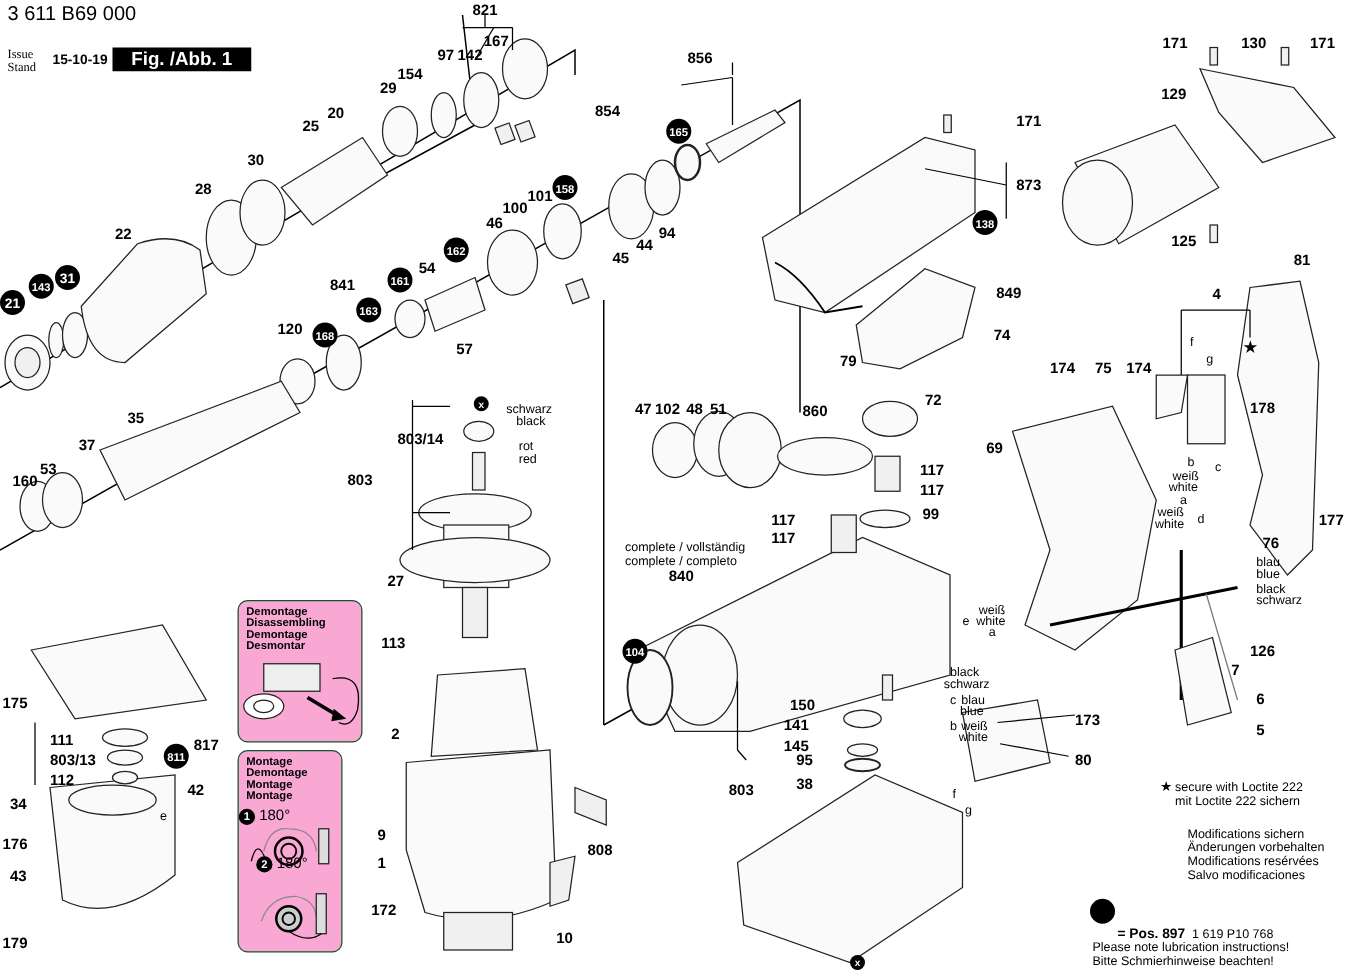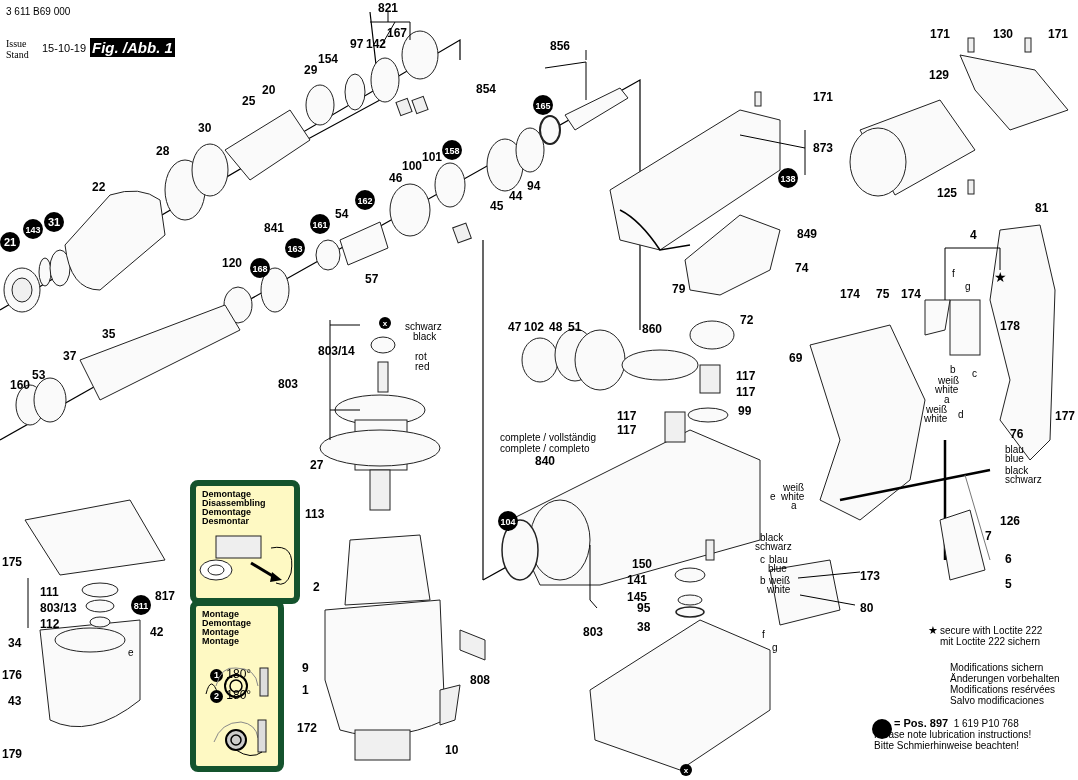--- a/index.html
+++ b/index.html
@@ -7,32 +7,32 @@
   svg { position: absolute; left: 0; top: 0; }
   .lbl { font-family: "Liberation Sans", sans-serif; font-weight: bold; font-size: 12px; fill: #000; }
   .small { font-family: "Liberation Sans", sans-serif; font-size: 10px; fill: #000; }
   .bubble-text { font-family: "Liberation Sans", sans-serif; font-weight: bold; font-size: 11px; fill: #fff; }
   .part { fill: #fafafa; stroke: #222; stroke-width: 1; }
   .part2 { fill: #f0f0f0; stroke: #222; stroke-width: 1; }
   .lead { stroke: #000; stroke-width: 1; fill: none; }
   .frame { stroke: #000; stroke-width: 1.2; fill: none; }
   .wire-b { stroke: #000; stroke-width: 2.5; fill: none; }
   .wire-w { stroke: #777; stroke-width: 1; fill: none; }
-  .header { position: absolute; left: 6px; top: 6px; font-size: 10px; line-height: 12px; }
-  .fig { position: absolute; left: 90px; top: 38px; background: #000; color: #fff; font-weight: bold; font-size: 15px; padding: 1px 2px; font-style: italic; }
+  .header { position: absolute; left: 6px; top: 6px; font-size: 16px; line-height: 12px; }
+  .fig { position: absolute; left: 90px; top: 38px; background: #000; color: #fff; font-weight: bold; font-size: 15px; padding: 1px 15px; }
   .issue { position: absolute; left: 6px; top: 38px; font-size: 10px; line-height: 11px; font-family: Liberation Serif, serif; }
-  .issue-date { position: absolute; left: 42px; top: 42px; font-size: 11px; }
+  .issue-date { position: absolute; left: 42px; top: 42px; font-size: 11px; font-weight: bold; }
   .notes { position: absolute; left: 940px; top: 625px; font-size: 10px; line-height: 11px; }
   .notes .star { position: absolute; left: -12px; top: 0; font-size: 11px; }
   .mods { position: absolute; left: 950px; top: 662px; font-size: 10px; line-height: 11px; }
   .lube { position: absolute; left: 874px; top: 718px; font-size: 10px; line-height: 11px; }
   .lube .dot { position: absolute; left: -2px; top: 1px; width: 20px; height: 20px; border-radius: 50%; background: #000; }
-  .lube .row1 { margin-left: 20px; }
+  .lube .row1 { margin-left: 20px; margin-top: 24px; }
   .lube .pos { font-weight: bold; font-size: 11px; }
-  .box { position: absolute; border: 6px solid #14532d; border-radius: 8px; background: #fef9c3; }
+  .box { position: absolute; border: 1px solid #14532d; border-radius: 8px; background: #f9a8d4; }
   .box .title { font-weight: bold; font-size: 9px; line-height: 9px; padding: 4px 0 0 6px; }
 </style>
 </head>
 <body>
 
 <div class="header">3 611 B69 000</div>
 <div class="issue">
   <div>Issue</div>
   <div>Stand</div>
 </div>
@@ -387,21 +387,21 @@
   </svg>
 </div>
 
 <div class="box" style="left:190px;top:600px;width:82px;height:160px;">
   <div class="title">
     <div>Montage</div>
     <div>Demontage</div>
     <div>Montage</div>
     <div>Montage</div>
   </div>
-  <div style="position:absolute;left:14px;top:44px;font-size:12px;margin-top:17px;">
+  <div style="position:absolute;left:0;top:44px;font-size:12px;">
     <span style="display:inline-block;width:13px;height:13px;border-radius:50%;background:#000;color:#fff;font-weight:bold;font-size:9px;text-align:center;line-height:13px;">1</span>
     <span>180°</span>
   </div>
   <svg width="82" height="40" style="position:absolute;left:0;top:58px;">
     <circle cx="40" cy="22" r="11" fill="none" stroke="#000" stroke-width="2"></circle>
     <circle cx="40" cy="22" r="6" fill="none" stroke="#000" stroke-width="1.5"></circle>
     <path d="M20,22 Q25,2 40,4 Q60,4 62,22" fill="none" stroke="#888"></path>
     <rect x="64" y="4" width="8" height="28" fill="#ddd" stroke="#222"></rect>
     <path d="M10,30 Q15,10 22,30" fill="none" stroke="#000"></path>
   </svg>

